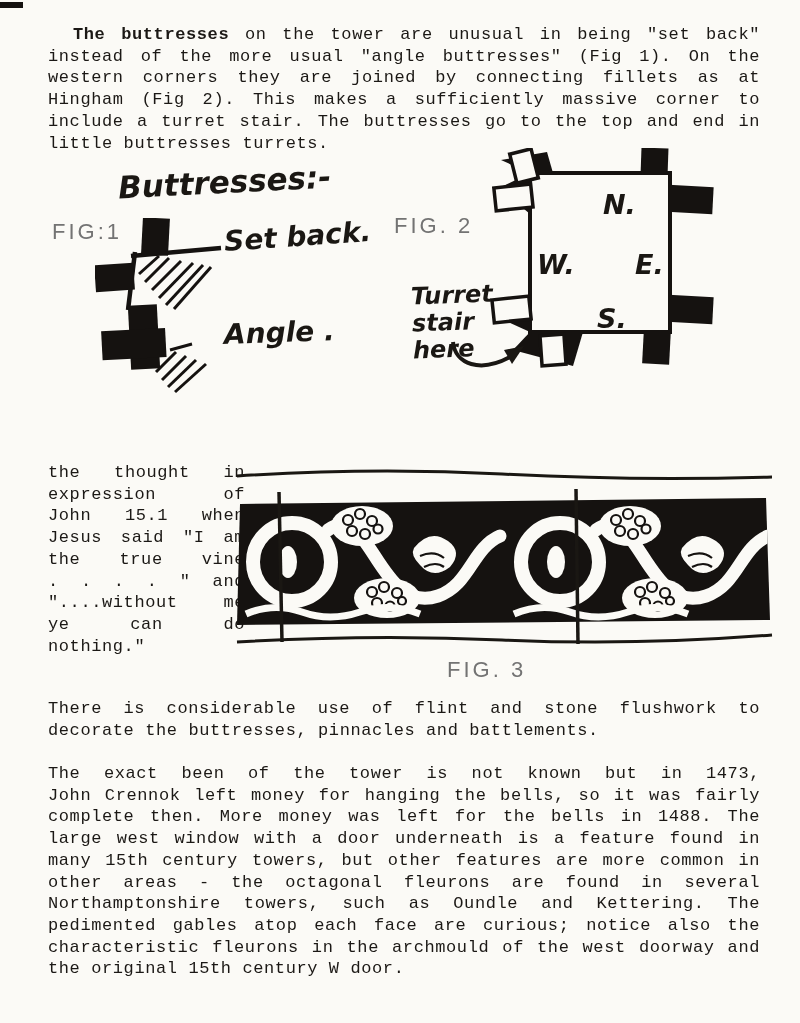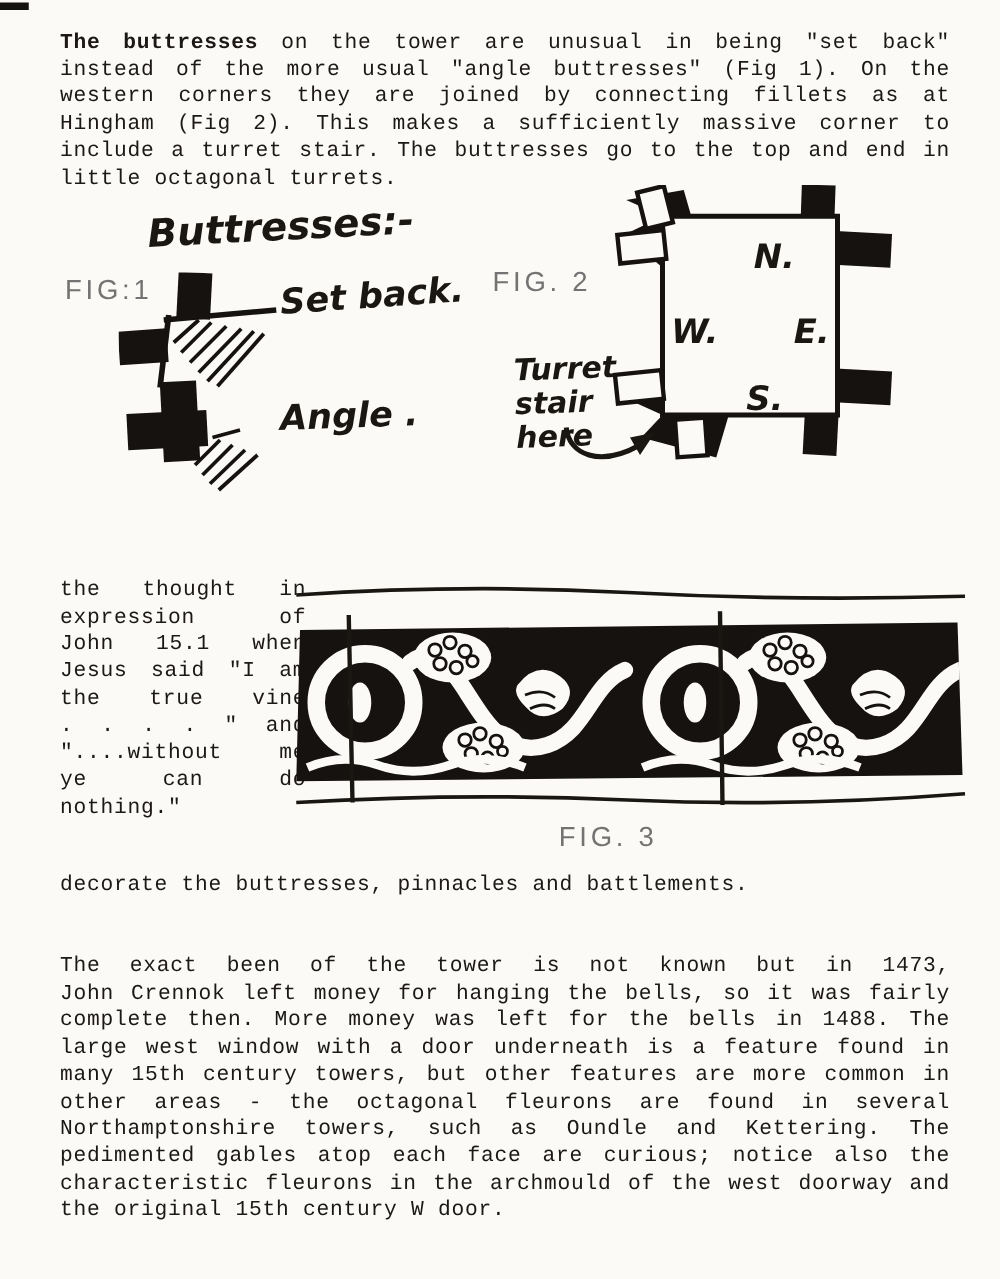--- a/index.html
+++ b/index.html
@@ -6,21 +6,21 @@
   .page{
     position:relative;width:800px;height:1023px;margin:0 auto;
     background:#fbfaf6;overflow:hidden;color:#1b1815;
   }
   .para{
     position:absolute;
     font-family:"Liberation Mono","DejaVu Sans Mono",monospace;
     font-size:17px;line-height:21.7px;color:#1b1815;
     letter-spacing:0.6px;
   }
-  .para b{font-weight:bold;}
+  .para b{font-weight:bold;margin-left:25px;}
   .tline{text-align:justify;text-align-last:justify;white-space:nowrap0;}
   .tline.tlast{text-align-last:left;}
   .hand{
     position:absolute;
     font-family:"DejaVu Sans",sans-serif;font-style:italic;font-weight:600;
     color:#1a1713;
   }
   .figlabel{
     position:absolute;
     font-family:"Liberation Sans","DejaVu Sans",sans-serif;
@@ -39,21 +39,21 @@
 <div class="page">
 
   <div class="artifact" style="left:0;top:2px;width:23px;height:6px;"></div>
 
   <div class="para" style="left:48px;top:24px;width:712px;">
       <div class="tline"><b>The buttresses</b> on the tower are unusual in being "set back"</div>
       <div class="tline">instead of the more usual "angle buttresses" (Fig 1).  On the</div>
       <div class="tline">western corners they are joined by connecting fillets as at</div>
       <div class="tline">Hingham (Fig 2).  This makes a sufficiently massive corner to</div>
       <div class="tline">include a turret stair.  The buttresses go to the top and end in</div>
-      <div class="tline tlast">little octagonal turrets.</div>
+      <div class="tline tlast">little buttresses turrets.</div>
     </div>
 
   <div class="hand" style="left:118px;top:164px;font-size:31px;transform:rotate(-3deg);">Buttresses:-</div>
 
   <div class="figlabel" style="left:52px;top:219px;">FIG:1</div>
 
   <svg style="left:95px;top:218px;" width="128" height="95" viewBox="0 0 128 95">
     <path d="M36,38 L126,30" stroke="#151210" stroke-width="4.5" fill="none"></path>
     <path d="M40,34 L33,92" stroke="#151210" stroke-width="4.5" fill="none"></path>
     <g stroke="#151210" stroke-width="3" fill="none">
@@ -179,20 +179,21 @@
 
     <path d="M47,28 L50,178" stroke="#1a1713" stroke-width="3.5" fill="none"></path>
     <path d="M344,25 L346,180" stroke="#1a1713" stroke-width="3.5" fill="none"></path>
 
     <path d="M5,178 Q140,170 270,176 T540,171" stroke="#1a1713" stroke-width="3" fill="none"></path>
   </svg>
 
   <div class="figlabel" style="left:447px;top:657px;width:160px;text-align:left;">FIG. 3</div>
 
   <div class="para" style="left:48px;top:698px;width:712px;">
+      <div class="tline">There is considerable use of flint and stone flushwork to</div>
       <div class="tline tlast">decorate the buttresses, pinnacles and battlements.</div>
     </div>
 
   <div class="para" style="left:48px;top:763px;width:712px;">
       <div class="tline">The exact been of the tower is not known but in 1473,</div>
       <div class="tline">John Crennok left money for hanging the bells, so it was fairly</div>
       <div class="tline">complete then.  More money was left for the bells in 1488.  The</div>
       <div class="tline">large west window with a door underneath is a feature found in</div>
       <div class="tline">many 15th century towers, but other features are more common in</div>
       <div class="tline">other areas - the octagonal fleurons are found in several</div>

